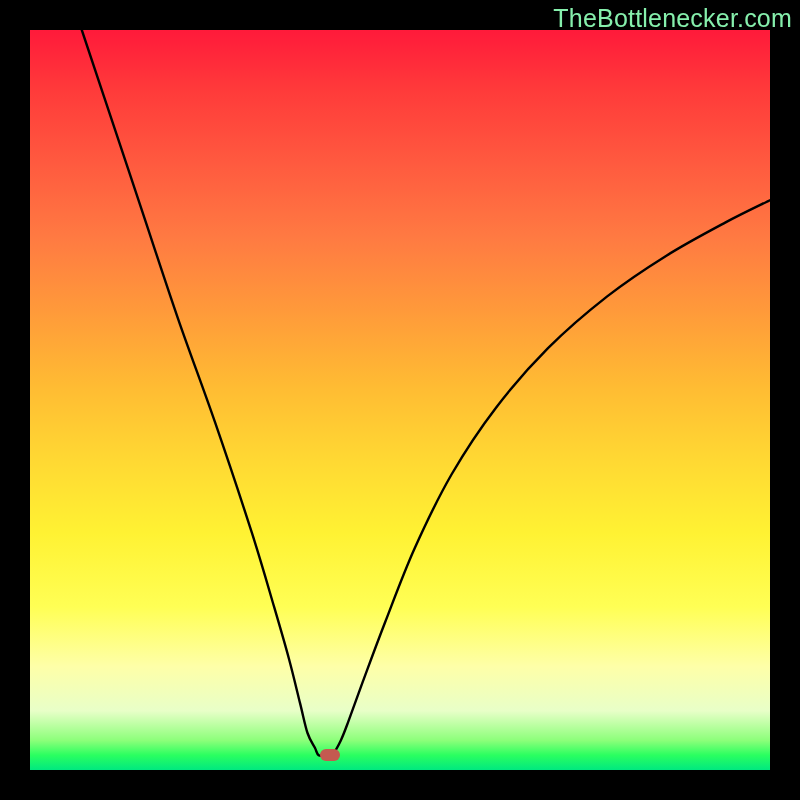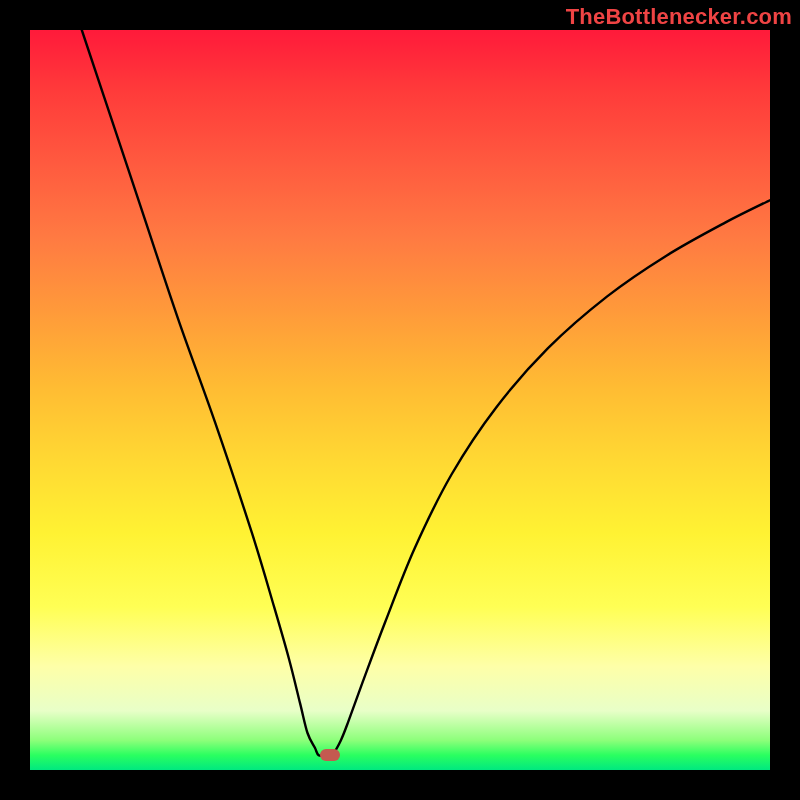--- a/index.html
+++ b/index.html
@@ -71,24 +71,24 @@
     width: 20px;
     height: 12px;
     background: #c45a50;
     border-radius: 6px;
     transform: translate(-50%, -50%);
   }
   .watermark {
     position: absolute;
     top: 4px;
     right: 8px;
-    color: #ef4444;
-    font-size: 22px;
+    color: #86efac;
+    font-size: 25px;
     letter-spacing: 0.2px;
-    font-weight: 700;
+    font-weight: 400;
   }
 </style>
 </head>
 <body>
 
 <div class="frame">
 
   <div class="plot-area">
     <div class="gradient-bg"></div>
     <svg class="curve" viewBox="0 0 740 740" preserveAspectRatio="none">

